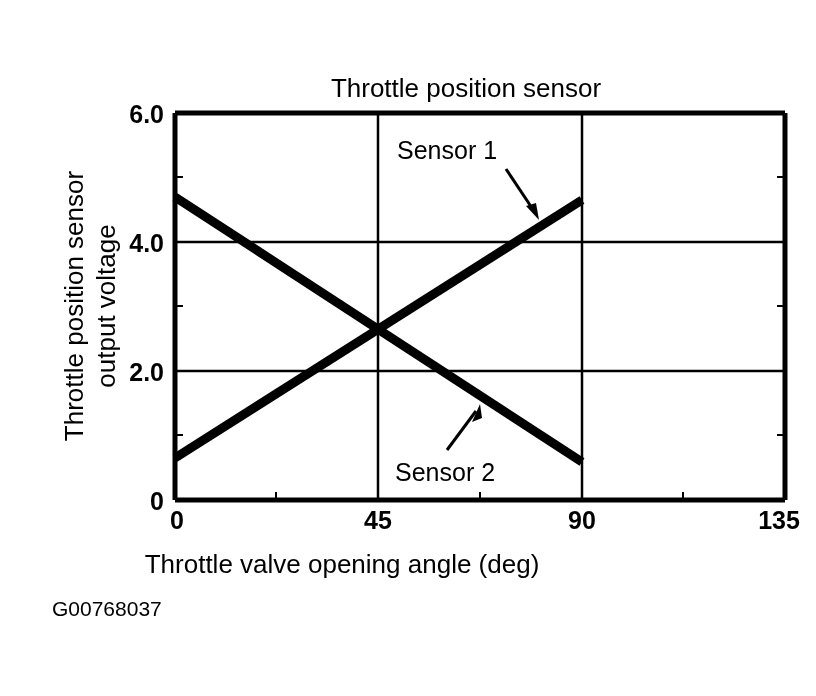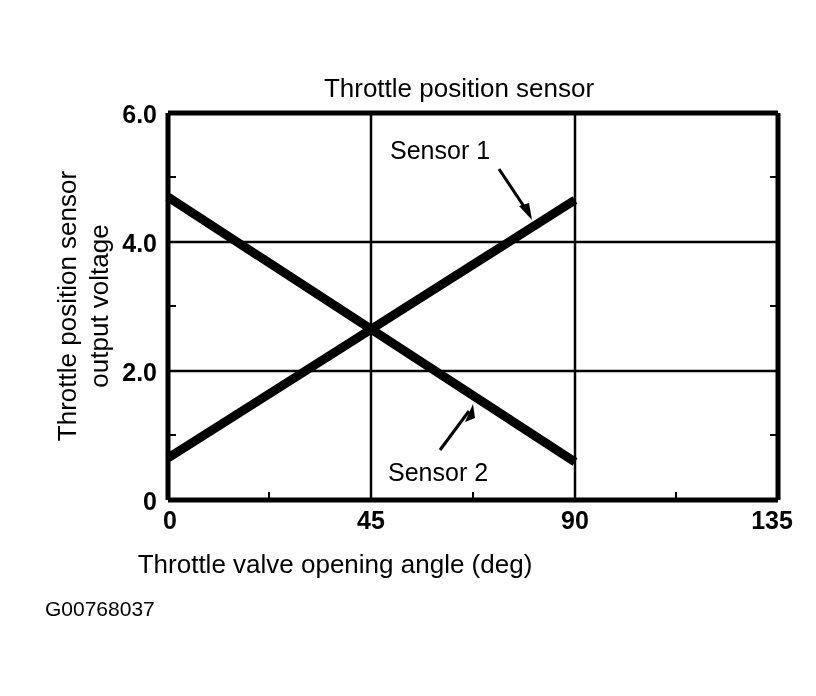--- a/index.html
+++ b/index.html
@@ -10,21 +10,21 @@
   body {
     width: 816px;
     height: 696px;
     font-family: "Liberation Sans", sans-serif;
     color: #000000;
     overflow: hidden;
     position: relative;
   }
   #figure {
     position: absolute;
-    left: 5px;
+    left: 12px;
     top: 0;
     width: 756px;
     height: 696px;
   }
   svg {
     display: block;
   }
   .ttl {
     font-family: "Liberation Sans", sans-serif;
     font-size: 26px;

